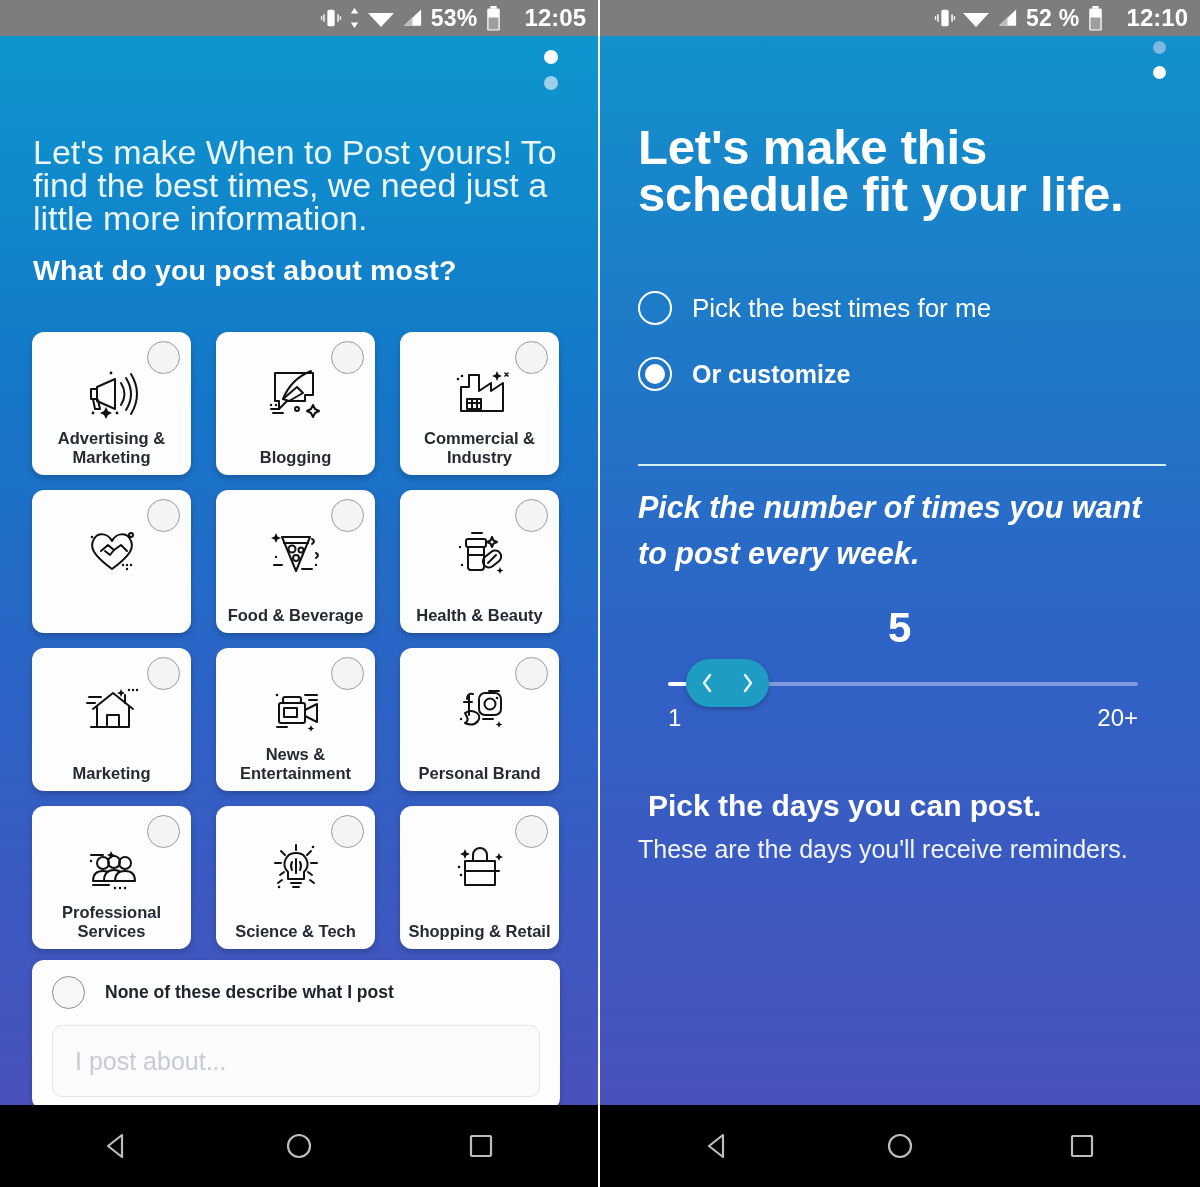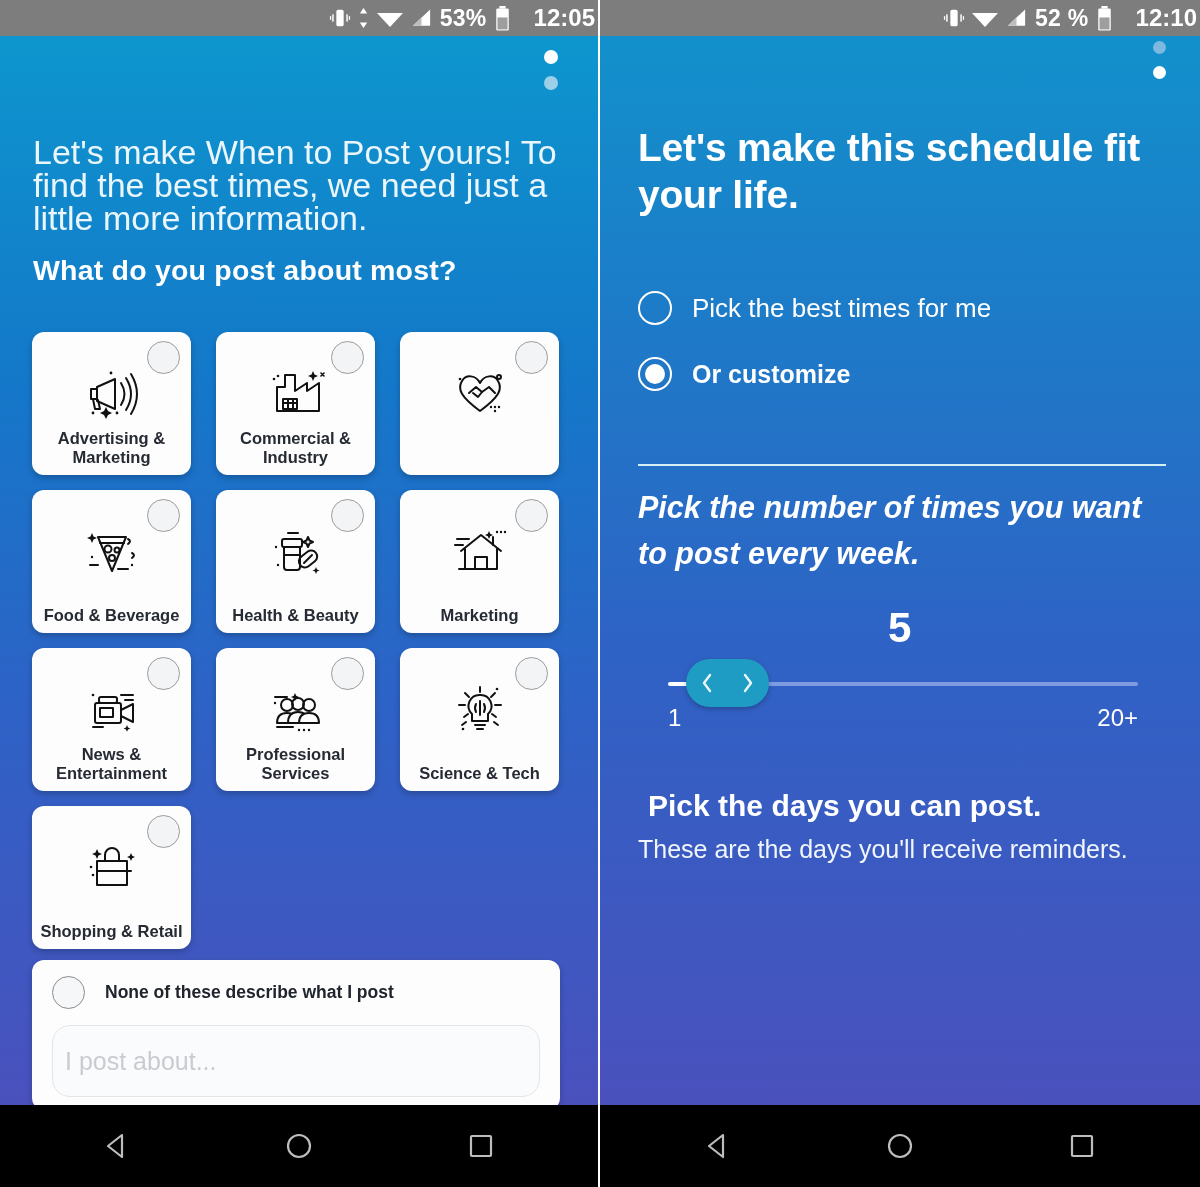--- a/index.html
+++ b/index.html
@@ -10,21 +10,21 @@
     overflow: hidden;
   }
   .screens { display: flex; width: 1200px; height: 1187px; }
   .phone { position: relative; width: 600px; height: 1187px; overflow: hidden; }
   .phone.left  { border-right: 2px solid #ffffff; }
 
   
   .statusbar {
     height: 36px; background: #7d7d7d;
     display: flex; align-items: center; justify-content: flex-end;
-    padding-right: 3px; gap: 7px;
+    padding-right: 12px; gap: 7px;
     color: #ffffff; font-size: 22px; font-weight: 600;
   }
   .sb-icons { display: flex; align-items: center; gap: 6px; }
   .sb-text { font-size: 23px; letter-spacing: .3px; }
   .sb-time { font-size: 24px; margin-left: 16px; }
 
   
   .body-grad {
     position: absolute; top: 36px; left: 0; right: 0; bottom: 82px;
     background: linear-gradient(180deg, #0d96ce 0%, #1478c9 32%, #2e62c6 63%, #4a51bd 100%);
@@ -92,30 +92,30 @@
     padding: 16px 20px;
   }
   .none-row { display: flex; align-items: center; gap: 20px; }
   .none-radio {
     width: 33px; height: 33px; border-radius: 50%;
     border: 1.6px solid #8b8b8b; background: #f6f7f8; flex: none;
   }
   .none-label { color: #20242c; font-size: 17.5px; font-weight: bold; }
   .post-input {
     margin-top: 16px; width: 100%; height: 72px;
-    border: 1.3px solid #e3e5e8; border-radius: 18px;
+    border: 1.3px solid #e3e5e8; border-radius: 10px;
     background: #fafbfc;
-    display: flex; align-items: center; padding-left: 12px;
+    display: flex; align-items: center; padding-left: 22px;
     color: #c8cbd0; font-size: 25px;
   }
 
   
   .r-title {
     position: absolute; left: 38px; top: 88px; width: 535px;
-    color: #ffffff; font-size: 39px; font-weight: bold; line-height: 47px;
+    color: #ffffff; font-size: 49px; font-weight: bold; line-height: 47px;
     letter-spacing: -.2px;
   }
   .r-radios { position: absolute; left: 38px; top: 255px; width: 530px; }
   .r-radio-row { display: flex; align-items: center; gap: 20px; margin-bottom: 32px; }
   .rring {
     width: 34px; height: 34px; border-radius: 50%;
     border: 2.5px solid #ffffff; background: transparent; flex: none;
     display: flex; align-items: center; justify-content: center;
   }
   .rring .inner { width: 20px; height: 20px; border-radius: 50%; background: #ffffff; }
@@ -232,20 +232,37 @@
                 <path d="M50 7 Q62 27 50 47"></path>
               <path d="M25 40 l2 4 l4 2 l-4 2 l-2 4 l-2 -4 l-4 -2 l4 -2 z" fill="#111" stroke="none"></path>
               <circle cx="12" cy="46" r="1.4" fill="#111" stroke="none"></circle>
               <circle cx="36" cy="46" r="1.4" fill="#111" stroke="none"></circle>
               <circle cx="30" cy="6" r="1.4" fill="#111" stroke="none"></circle>
             </svg>
           </span>
           <span class="lbl">Advertising &amp; Marketing</span>
         </div>
 
+        <div class="card">
+          <span class="radio"></span>
+          <span class="ic">
+            <svg width="58" height="52" viewBox="0 0 58 52" fill="none" stroke="#111" stroke-width="2" stroke-linecap="round" stroke-linejoin="round">
+              <path d="M8 6 L46 6 L46 28 L38 28 L38 34 L20 34 L12 42 L12 34 L8 34 Z"></path>
+              <path d="M44 4 Q24 12 16 32"></path>
+              <path d="M16 32 L30 20 L36 26 L22 34 Z" fill="#fff"></path>
+              <path d="M4 42 L12 42"></path>
+                <path d="M6 46 L16 46"></path>
+              <circle cx="4" cy="38" r="1.2" fill="#111" stroke="none"></circle>
+              <circle cx="9" cy="38" r="1.2" fill="#111" stroke="none"></circle>
+              <circle cx="30" cy="42" r="2"></circle>
+              <path d="M46 38 l2 4 l4 2 l-4 2 l-2 4 l-2 -4 l-4 -2 l4 -2 z"></path>
+            </svg>
+          </span>
+          <span class="lbl">Blogging</span>
+        </div>
 
         <div class="card">
           <span class="radio"></span>
           <span class="ic">
             <svg width="58" height="52" viewBox="0 0 58 52" fill="none" stroke="#111" stroke-width="2" stroke-linecap="round" stroke-linejoin="round">
               <path d="M10 20 L10 44 L52 44 L52 16 L40 24 L40 16 L28 24 L28 8 L18 8 L18 20 Z"></path>
               <rect x="16" y="32" width="14" height="10"></rect>
               <path d="M16 36 L30 36"></path>
                 <path d="M21 32 L21 42"></path>
                 <path d="M26 32 L26 42"></path>
@@ -346,20 +363,37 @@
                 <path d="M42 17 L50 17"></path>
               <path d="M10 44 L20 44"></path>
               <circle cx="10" cy="12" r="1.3" fill="#111" stroke="none"></circle>
               <path d="M44 42 l1 2.4 l2.4 1 l-2.4 1 l-1 2.4 l-1 -2.4 l-2.4 -1 l2.4 -1 z" fill="#111" stroke="none"></path>
             </svg>
           </span>
           <span class="radio"></span>
           <span class="lbl">News &amp; Entertainment</span>
         </div>
 
+        <div class="card">
+          <span class="radio"></span>
+          <span class="ic">
+            <svg width="58" height="52" viewBox="0 0 58 52" fill="none" stroke="#111" stroke-width="2" stroke-linecap="round" stroke-linejoin="round">
+              <path d="M16 16 Q16 10 22 11 M13 19 L21 19 M18 12 L18 32"></path>
+              <rect x="28" y="10" width="22" height="22" rx="6"></rect>
+              <circle cx="39" cy="21" r="5.5"></circle>
+              <circle cx="46" cy="15" r="1.3" fill="#111" stroke="none"></circle>
+              <path d="M14 30 Q20 26 26 30 Q30 33 27 38 Q22 44 14 40 Q18 38 16 34 Z"></path>
+              <path d="M38 8 L48 8"></path>
+              <path d="M32 36 L42 36"></path>
+              <path d="M48 38 l1 2.4 l2.4 1 l-2.4 1 l-1 2.4 l-1 -2.4 l-2.4 -1 l2.4 -1 z" fill="#111" stroke="none"></path>
+              <circle cx="10" cy="36" r="1.2" fill="#111" stroke="none"></circle>
+            </svg>
+          </span>
+          <span class="lbl">Personal Brand</span>
+        </div>
 
         <div class="card">
           <span class="radio"></span>
           <span class="ic">
             <svg width="58" height="52" viewBox="0 0 58 52" fill="none" stroke="#111" stroke-width="2" stroke-linecap="round" stroke-linejoin="round">
               <circle cx="20" cy="22" r="6"></circle>
                 <path d="M10 40 Q10 30 20 30 Q30 30 30 40 Z"></path>
               <circle cx="31" cy="21" r="6"></circle>
                 <path d="M21 40 Q21 29 31 29 Q41 29 41 40 Z" fill="#fff"></path>
               <circle cx="42" cy="22" r="6"></circle>

